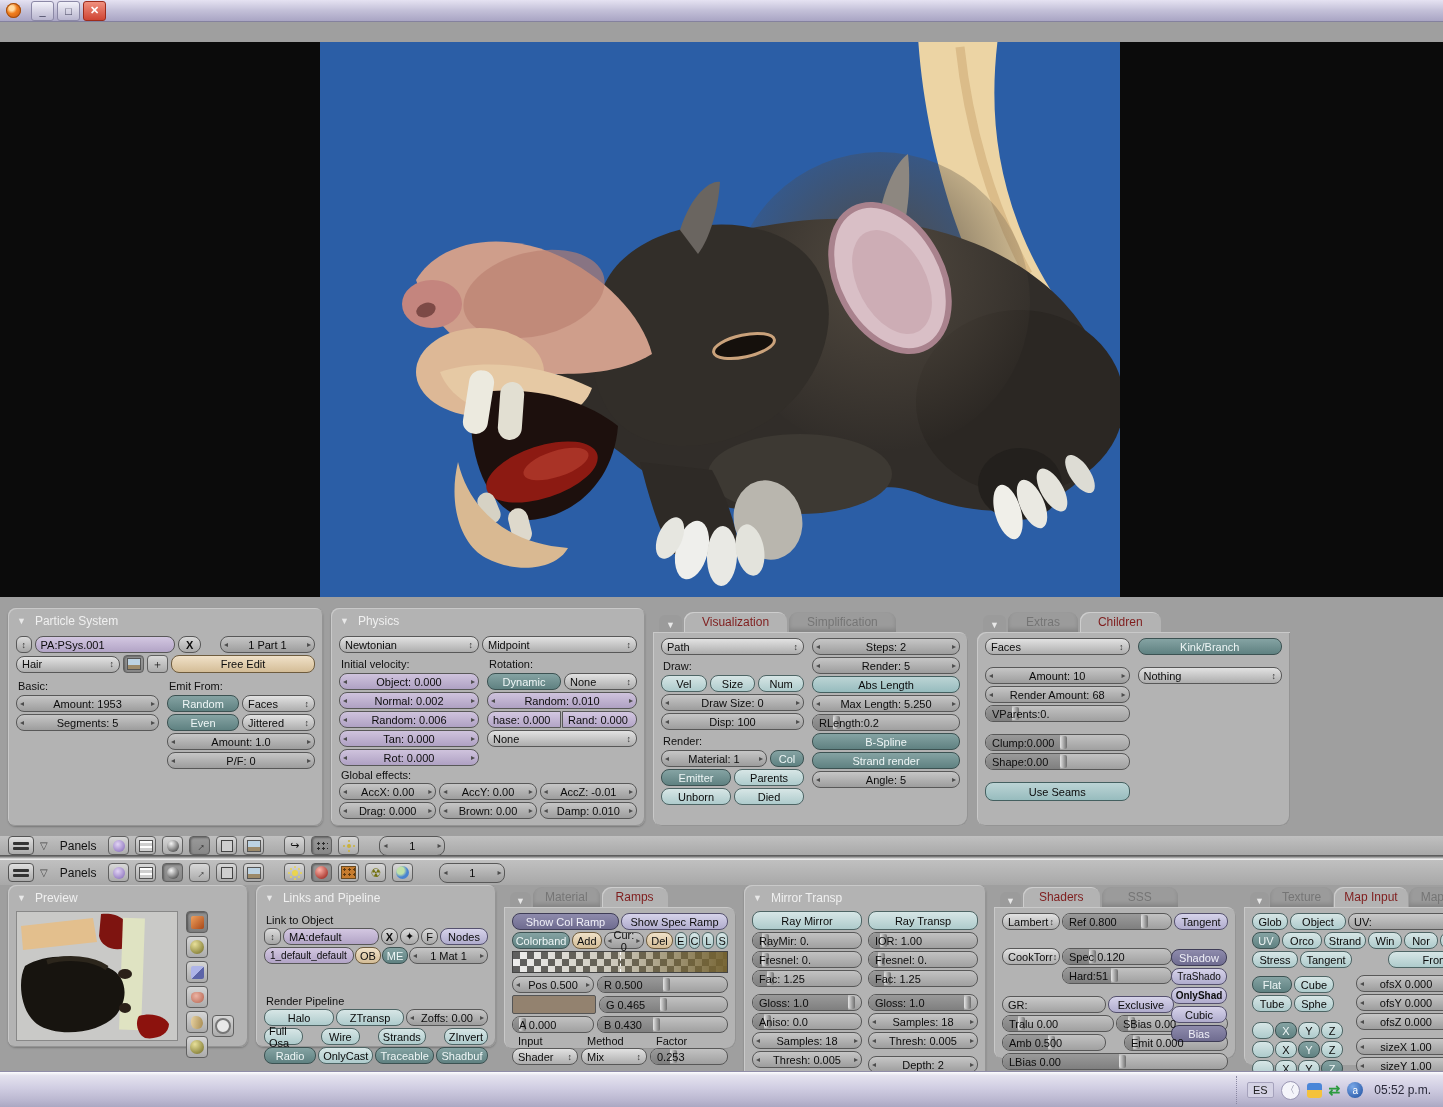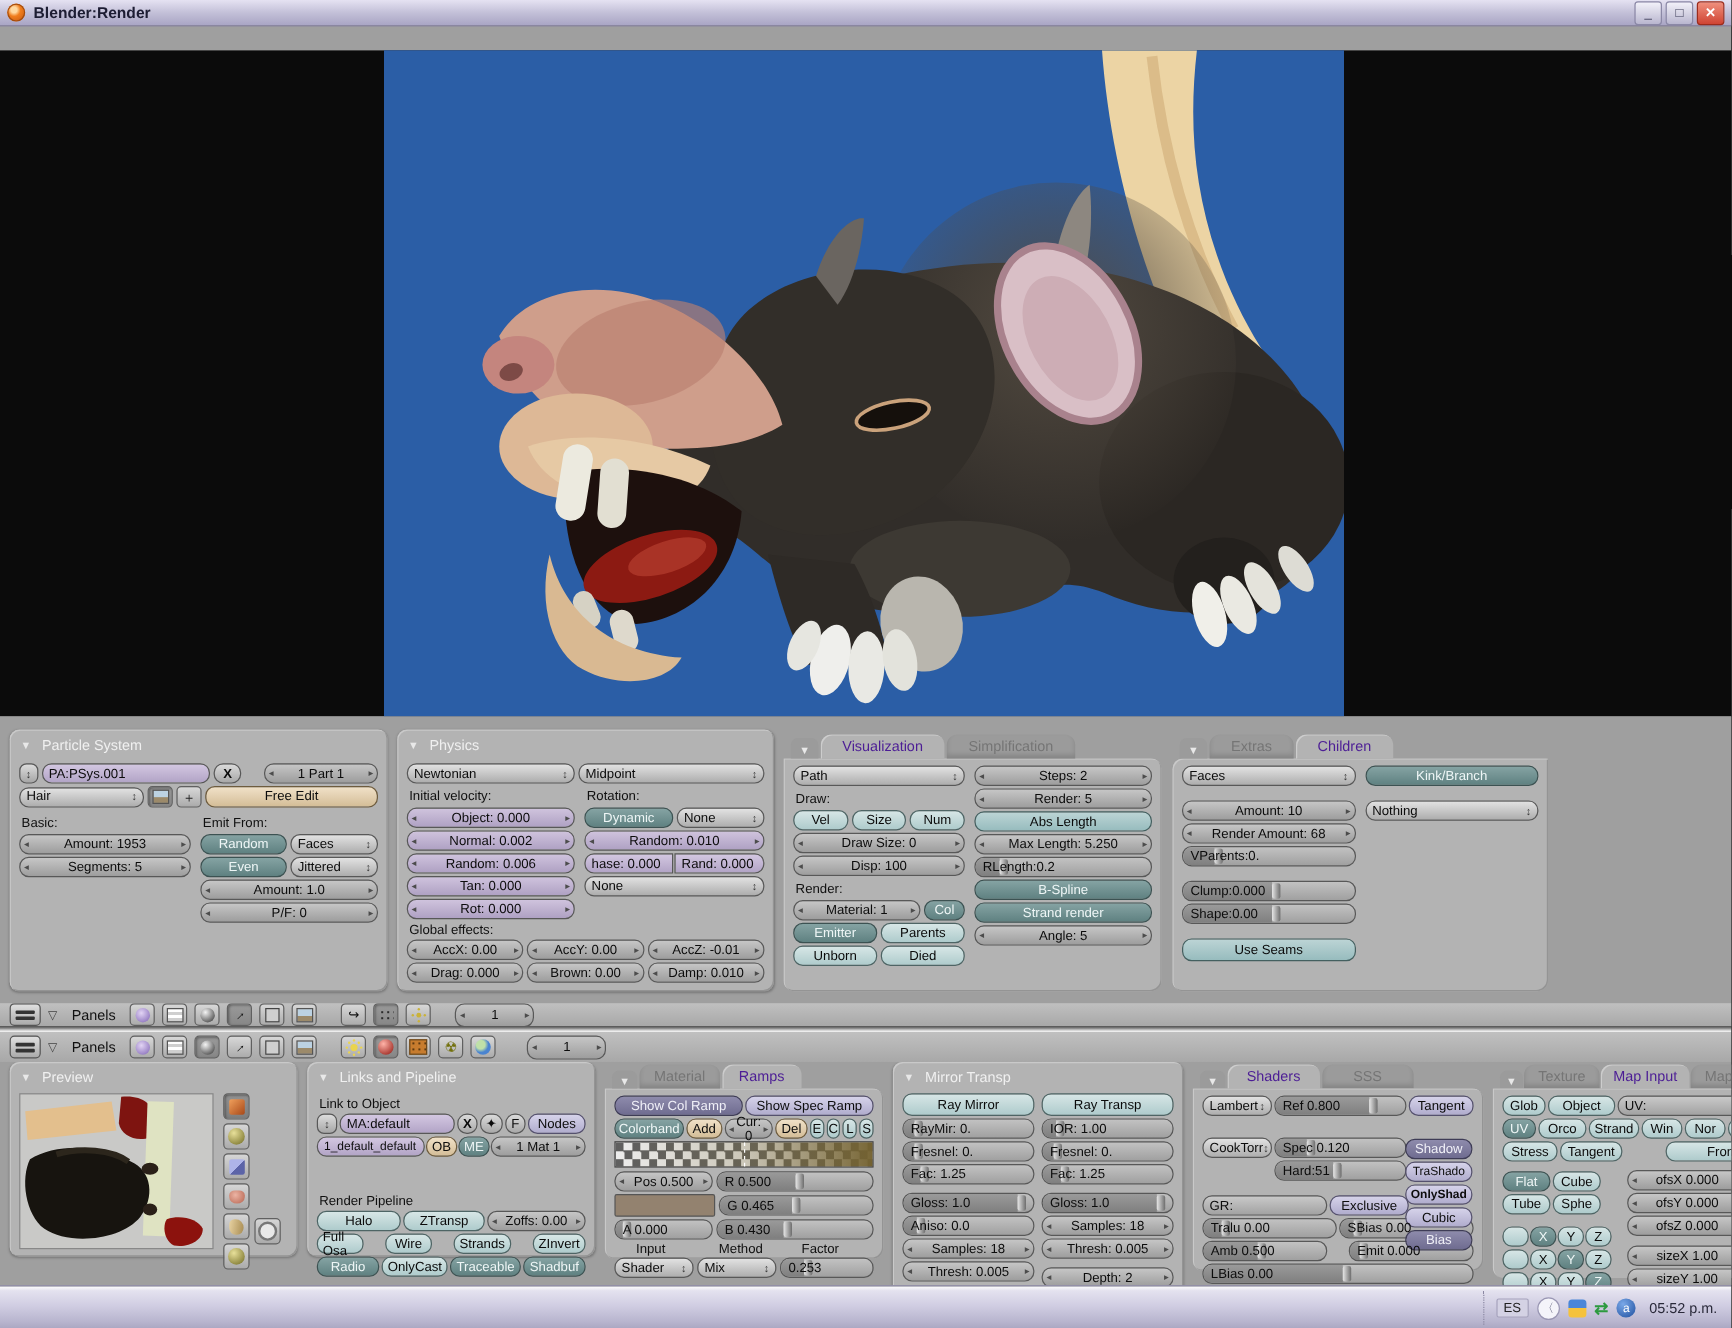--- a/index.html
+++ b/index.html
@@ -22,21 +22,21 @@
   .phead{height:22px;display:flex;align-items:center;gap:9px;padding:2px 9px 0 9px;font-size:12px;color:#f0f0f0;}
   .tri{font-size:9px;color:#e8e8e8;}
   .pbody{padding:2px 8px 6px 8px;}
   .row{display:flex;gap:3px;margin:2px 0;align-items:center;}
   .lbl{font-size:11px;color:#101010;margin:3px 0 1px 2px;}
   .cols{display:flex;gap:8px;align-items:flex-start;}
   .col{display:flex;flex-direction:column;gap:2px;}
   
   .tabrow{display:flex;align-items:flex-end;gap:2px;height:22px;padding:2px 0 0 6px;}
   .tab{height:20px;padding:0 18px;border-radius:9px 9px 0 0;font-size:12px;display:flex;align-items:center;box-sizing:border-box;}
-  .tab.on{background:#b3b3b3;color:#4c1d95;box-shadow:inset 1px 1px 0 #cdcdcd;}
+  .tab.on{background:#b3b3b3;color:#7f1d1d;box-shadow:inset 1px 1px 0 #cdcdcd;}
   .tab.off{background:#9b9b9b;color:#757575;box-shadow:inset 0 -3px 4px rgba(0,0,0,.14);}
   
   .btn,.num,.drop,.slider,.field{height:17px;border:1px solid #585858;border-radius:8px;font-size:11px;color:#0c0c0c;display:flex;align-items:center;box-sizing:border-box;background:linear-gradient(180deg,#dadada,#a8a8a8);}
   .btn{justify-content:center;padding:0 4px;}
   .num{justify-content:space-between;padding:0 3px;background:linear-gradient(180deg,#c6c6c6,#9d9d9d);}
   .num::before{content:"◂";font-size:8px;color:#4c4c4c;}
   .num::after{content:"▸";font-size:8px;color:#4c4c4c;}
   .num>span{flex:1;text-align:center;}
   .drop{justify-content:space-between;padding:0 5px;background:linear-gradient(180deg,#e2e2e2,#adadad);}
   .drop::after{content:"↕";font-size:9px;color:#383838;}
@@ -103,21 +103,20 @@
   .shstack{position:absolute;right:9px;top:42px;display:flex;flex-direction:column;gap:2px;width:56px;}
   .grow{flex:1;}
 </style>
 </head>
 <body>
 
 <div id="root">
 
   <div class="titlebar">
     <span class="blogo"></span>
-    <span class="ttext">Blender:Render</span>
     <span class="wbtn">_</span>
     <span class="wbtn">□</span>
     <span class="wbtn close">✕</span>
   </div>
 
 
   <div class="viewport">
     <div class="renderimg">
       <svg width="800" height="555" viewBox="0 0 800 555">
         <defs>
@@ -757,21 +756,21 @@
               </div>
           </div>
           <div class="row">
             <div class="slider" style="width:82px;--fill:8%;">
                 <span>A 0.000</span>
               </div>
             <div class="slider grow" style="--fill:43%;">
                 <span>B 0.430</span>
               </div>
           </div>
-          <div class="row" style="margin:2px 0 0 16px;">
+          <div class="row" style="margin:2px 0 0 4px;">
             <span class="lbl" style="width:66px;margin:0 0 0 2px;">Input</span>
             <span class="lbl" style="width:66px;margin:0;">Method</span>
             <span class="lbl" style="margin:0;">Factor</span>
           </div>
           <div class="row" style="margin-top:1px;">
             <div class="drop" style="width:66px;">
                 <span>Shader</span>
               </div>
             <div class="drop" style="width:66px;">
                 <span>Mix</span>

